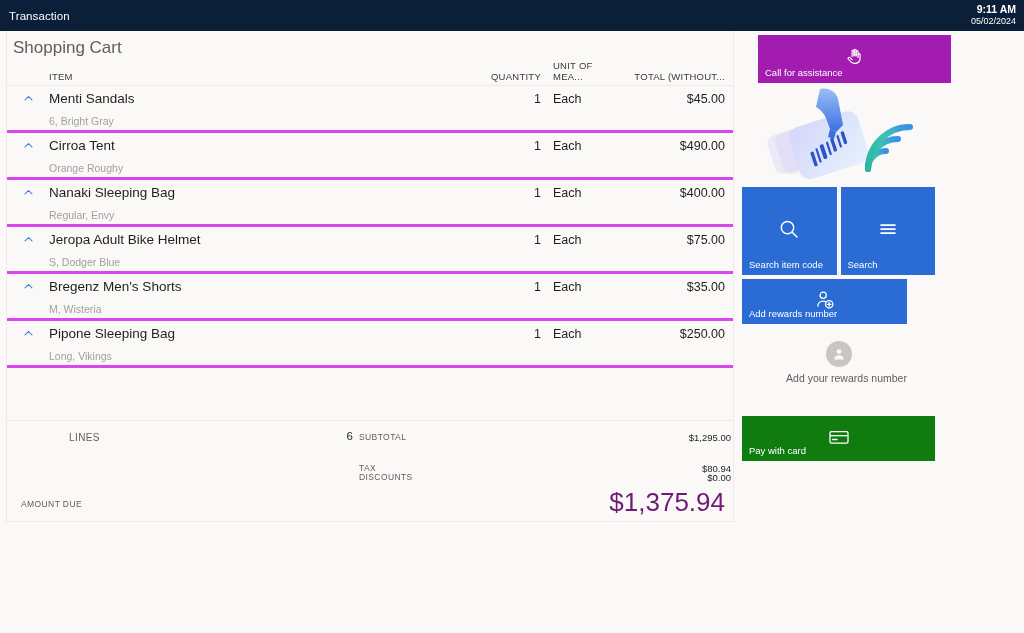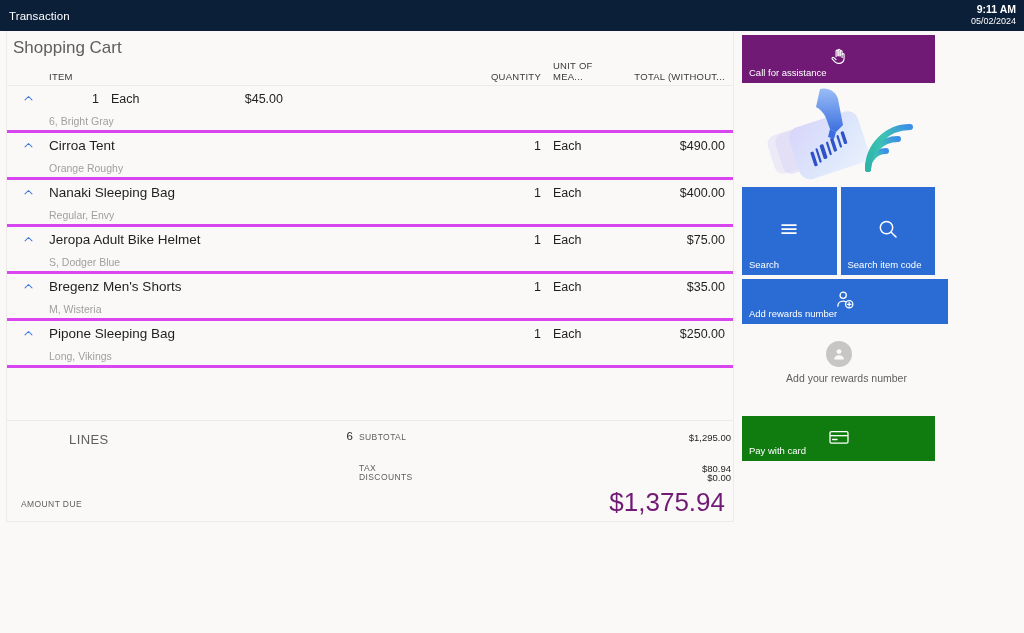--- a/index.html
+++ b/index.html
@@ -82,21 +82,21 @@
 
   
   .totals {
     position: absolute; left: 0; bottom: 0;
     width: 100%; height: 101px;
     border-top: 1px solid #EDEBE9;
     background: #FAF9F8;
   }
   .lines-label {
     position: absolute; left: 14px; top: 11px;
-    font-size: 13px; color: #605E5C; letter-spacing: .4px; padding-left: 48px;
+    font-size: 10px; color: #605E5C; letter-spacing: .4px; padding-left: 48px;
   }
   .lines-value {
     position: absolute; left: 310px; top: 9px; width: 36px;
     text-align: right; font-size: 11.5px; color: #201F1E;
   }
   .amount-due-label {
     position: absolute; left: 14px; bottom: 12px;
     font-size: 8.5px; color: #605E5C; letter-spacing: .4px;
   }
   .sum-row {
@@ -126,34 +126,35 @@
     position: absolute; left: 7px; bottom: 5px;
     font-size: 9.5px; line-height: 1.1;
   }
   .tile-icon {
     position: absolute; left: 0; right: 0; top: 50%;
     transform: translateY(-58%);
     display: flex; align-items: center; justify-content: center;
   }
   .tile-assist {
     width: 193px; height: 48px;
-    background: #701a75;
+    background: #a21caf;
+    margin-left: 16px;
   }
   .tile-assist .tile-icon { transform: translateY(-62%); }
 
   .tap-art {
     width: 193px; height: 104px;
     position: relative;
     display: flex; align-items: center; justify-content: center;
   }
 
   .tile-row { display: flex; gap: 4px; margin-top: 0; }
   .tile-sq { width: 94.5px; height: 88px; background: #2B6CD4; }
   .tile-wide {
-    width: 206px; height: 45px; background: #2B6CD4;
+    width: 165px; height: 45px; background: #2B6CD4;
     margin-top: 4px;
   }
   .tile-wide .tile-icon { transform: translateY(-58%); }
 
   .rewards-box {
     width: 193px; height: 68px; margin-top: 4px;
     background: #FAF9F8;
     display: flex; flex-direction: column;
     align-items: center; justify-content: center;
   }
@@ -196,20 +197,21 @@
     <div class="col-total">TOTAL (WITHOUT...</div>
   </div>
 
   <div class="rows" id="cart-rows">
       <div class="row-main">
         <div class="chev">
           <svg width="11" height="11" viewBox="0 0 12 12" fill="none" stroke="currentColor" stroke-width="1.1" stroke-linecap="round" stroke-linejoin="round">
             <polyline points="2.2,7.6 6,3.8 9.8,7.6"></polyline>
           </svg>
         </div>
+        <div class="col-item">Menti Sandals</div>
         <div class="col-qty">1</div>
         <div class="col-uom">Each</div>
         <div class="col-total">$45.00</div>
       </div>
       <div class="row-sub">
         <div class="col-chev"></div>
         <div class="col-item">6, Bright Gray</div>
       </div>
       <div class="row-main">
         <div class="chev">
@@ -370,37 +372,37 @@
         <path d="M104 84 A18 18 0 0 1 122 66" stroke-width="6"></path>
         <path d="M104 84 A30 30 0 0 1 134 54" stroke-width="6"></path>
         <path d="M104 84 A42 42 0 0 1 146 42" stroke-width="6"></path>
       </g>
     </svg>
   </div>
 
   <div class="tile-row">
     <div class="tile tile-sq">
       <div class="tile-icon">
+        <svg width="24" height="24" viewBox="0 0 24 24" fill="none" stroke="#ffffff" stroke-width="1.5" stroke-linecap="round">
+          <circle cx="10.5" cy="10.5" r="6.2"></circle>
+          <line x1="15.2" y1="15.2" x2="20" y2="20"></line>
+        </svg>
+      </div>
+      <div class="tile-label">Search item code</div>
+    </div>
+
+    <div class="tile tile-sq">
+      <div class="tile-icon">
         <svg width="24" height="24" viewBox="0 0 24 24" fill="none" stroke="#ffffff" stroke-width="1.6" stroke-linecap="round">
           <line x1="5" y1="8" x2="19" y2="8"></line>
           <line x1="5" y1="12" x2="19" y2="12"></line>
           <line x1="5" y1="16" x2="19" y2="16"></line>
         </svg>
       </div>
       <div class="tile-label">Search</div>
-    </div>
-
-    <div class="tile tile-sq">
-      <div class="tile-icon">
-        <svg width="24" height="24" viewBox="0 0 24 24" fill="none" stroke="#ffffff" stroke-width="1.5" stroke-linecap="round">
-          <circle cx="10.5" cy="10.5" r="6.2"></circle>
-          <line x1="15.2" y1="15.2" x2="20" y2="20"></line>
-        </svg>
-      </div>
-      <div class="tile-label">Search item code</div>
     </div>
   </div>
 
   <div class="tile tile-wide">
     <div class="tile-icon">
       <svg width="22" height="22" viewBox="0 0 24 24" fill="none" stroke="#ffffff" stroke-width="1.4" stroke-linecap="round">
         <circle cx="10" cy="6.6" r="3.4"></circle>
         <path d="M4.2 18.5c0-3.4 2.6-5.6 5.8-5.6 1.1 0 2.1.25 3 .7"></path>
         <circle cx="16.6" cy="16.4" r="4"></circle>
         <line x1="16.6" y1="14.5" x2="16.6" y2="18.3"></line>

